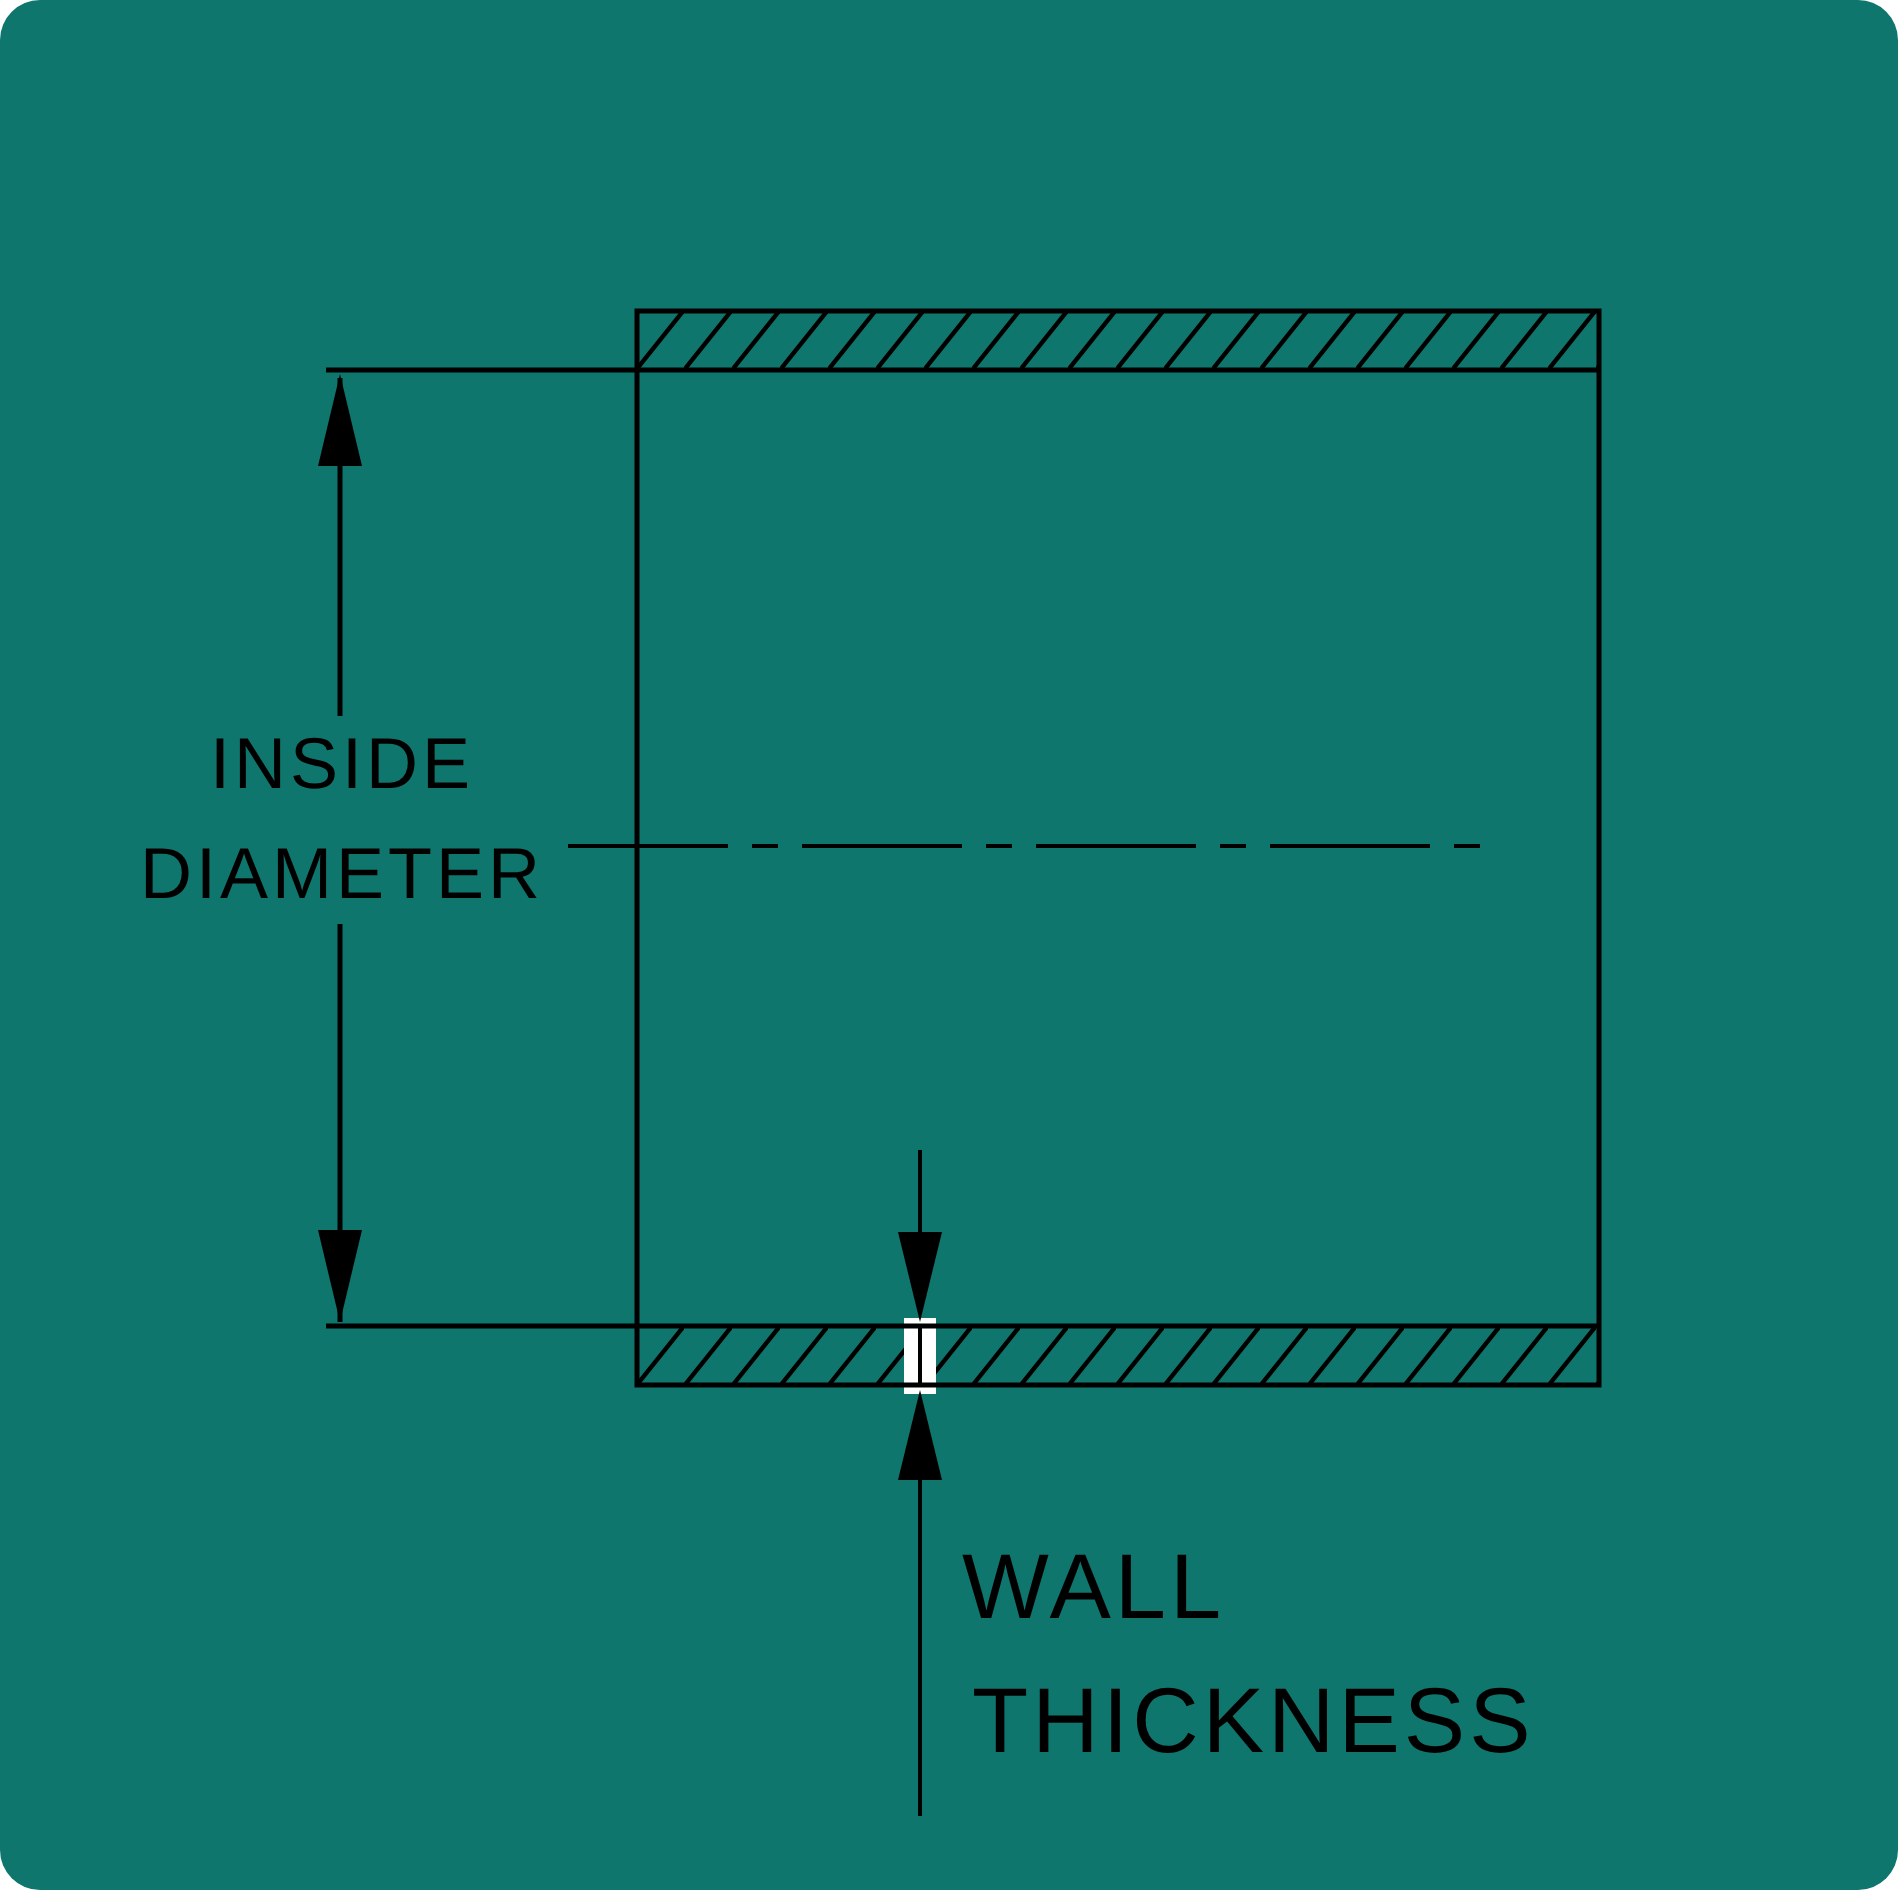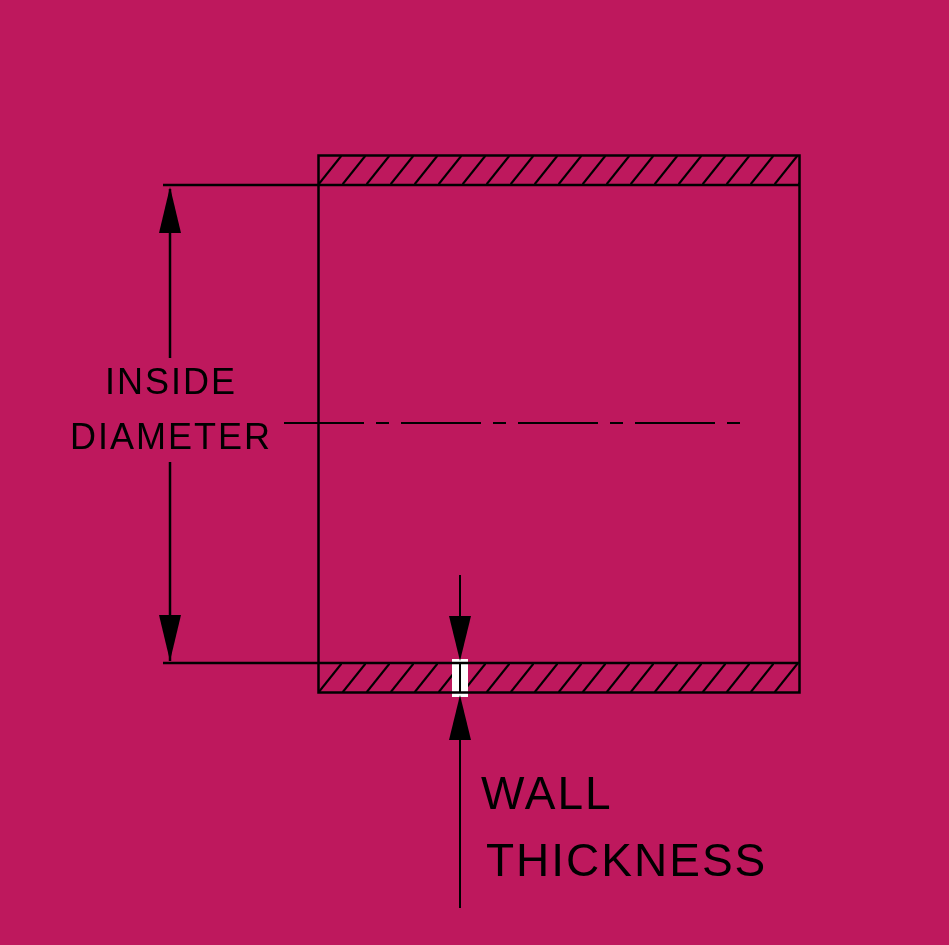--- a/index.html
+++ b/index.html
@@ -4,22 +4,23 @@
 <style>
   html, body {
     margin: 0;
     padding: 0;
     background: #ffffff;
   }
   .canvas {
     position: relative;
     width: 949px;
     height: 945px;
-    background: #be185d;
+    background: #0f766e;
     overflow: hidden;
+    border-radius: 20px;
   }
   svg { display: block; }
   .dim-label {
     font-family: "Liberation Sans", sans-serif;
     font-size: 36px;
     letter-spacing: 2px;
     fill: #000000;
   }
   .callout-label {
     font-family: "Liberation Sans", sans-serif;

